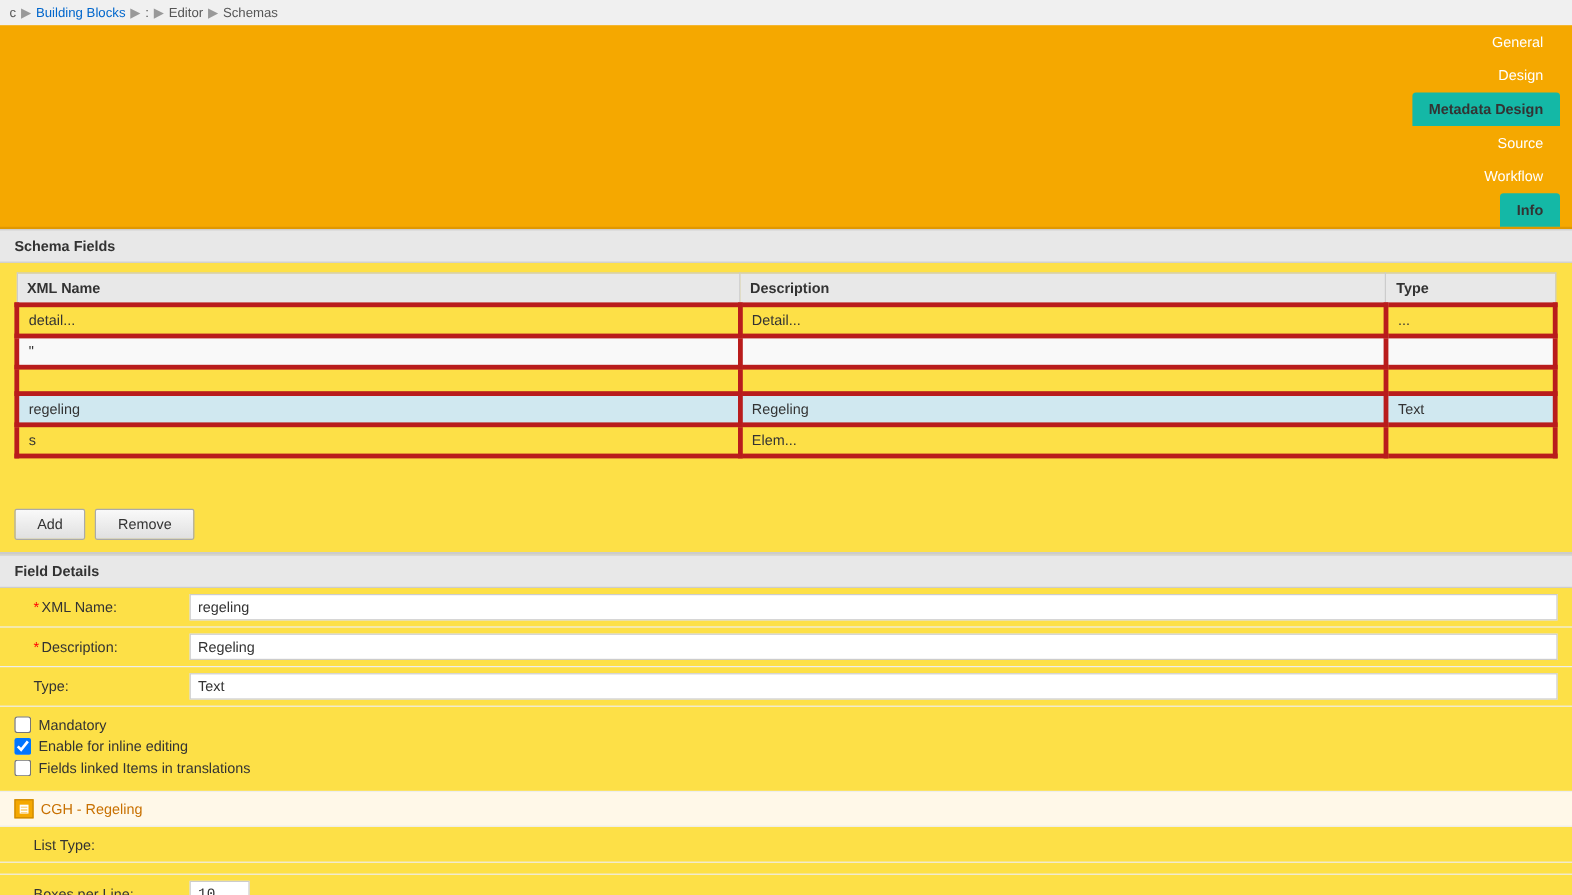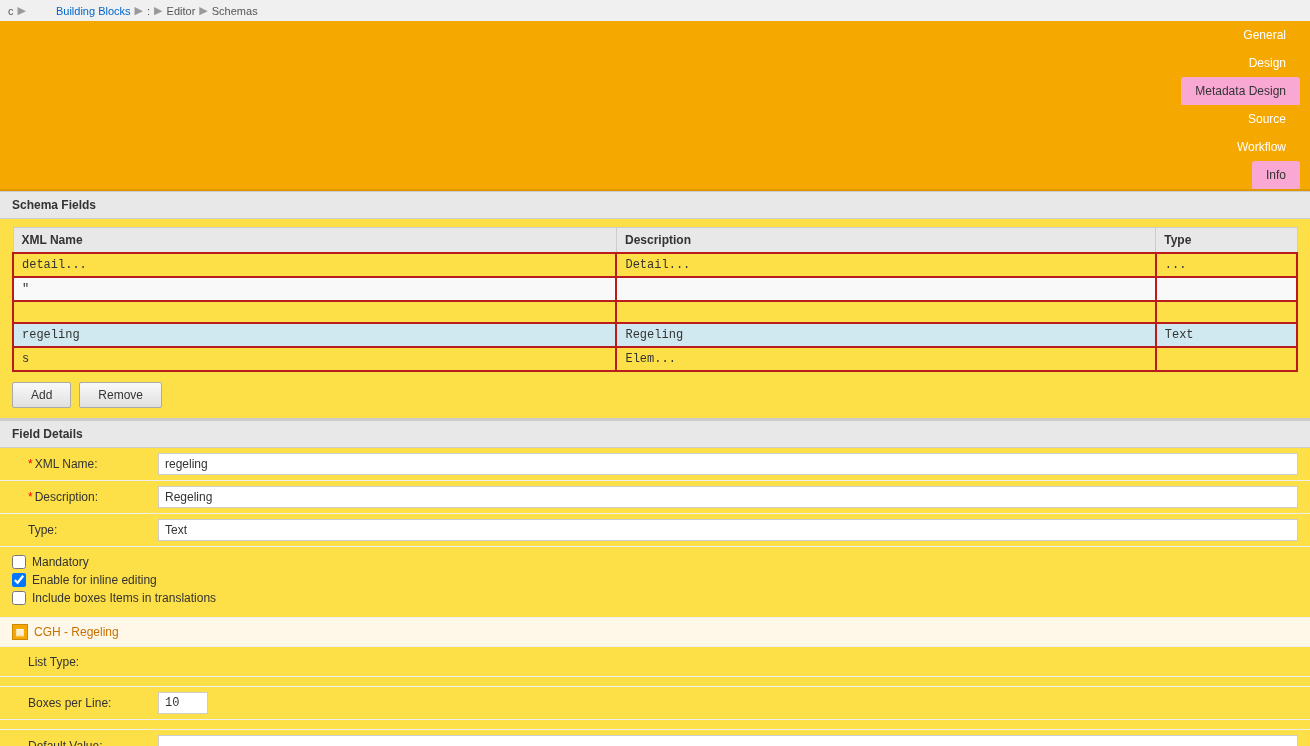--- a/index.html
+++ b/index.html
@@ -31,23 +31,23 @@
       padding: 7px 14px;
       font-size: 12px;
       color: #fff;
       cursor: pointer;
       background: transparent;
       border: none;
       border-radius: 3px 3px 0 0;
       margin-right: 2px;
     }
     .tab-bar .tab.active {
-      background: #f9a8d4;
-      color: #333;
-      font-weight: normal;
+      background: #14b8a6;
+      color: #333;
+      font-weight: bold;
     }
 
     
     .main-content {
       background: #fde047;
       padding: 0;
     }
 
     
     .section-header {
@@ -67,41 +67,41 @@
       font-size: 12px;
     }
     .schema-table th {
       background: #e8e8e8;
       border: 1px solid #ccc;
       padding: 5px 8px;
       text-align: left;
       font-weight: bold;
     }
     .schema-table td {
-      border: 2px solid #b91c1c;
+      border: 4px solid #b91c1c;
       padding: 4px 8px;
       height: 22px;
-      font-family: Liberation Mono, monospace;
     }
     .schema-table tr:nth-child(even) td {
       background: #f9f9f9;
     }
     .schema-table tr.selected td {
       background: #d0e8f0;
     }
 
     
     .btn {
       padding: 5px 18px;
       font-size: 12px;
       border: 1px solid #aaa;
       background: linear-gradient(to bottom, #f9f9f9, #e0e0e0);
       cursor: pointer;
       border-radius: 2px;
       color: #333;
+      margin-top: 32px;
     }
 
     .btn-row {
       padding: 10px 12px;
       display: flex;
       gap: 8px;
     }
 
     
     .field-details {
@@ -190,21 +190,21 @@
     .col-xml { width: 47%; }
     .col-desc { width: 42%; }
     .col-type { width: 11%; }
   </style>
 </head>
 <body>
 
 <div class="breadcrumb">
   <span>c</span>
   <span class="sep">▶</span>
-  <span style="color:#0066cc;cursor:pointer;margin-left:26px;">Building Blocks</span>
+  <span style="color:#0066cc;cursor:pointer;">Building Blocks</span>
   <span class="sep">▶</span>
   <span>:</span>
   <span class="sep">▶</span>
   <span>Editor</span>
   <span class="sep">▶</span>
   <span>Schemas</span>
 </div>
 
 <div class="tab-bar">
   <button class="tab">General</button>
@@ -289,21 +289,21 @@
       <div class="checkbox-row">
         <input type="checkbox" id="mandatory" style="">
         <label for="mandatory">Mandatory</label>
       </div>
       <div class="checkbox-row">
         <input type="checkbox" id="inline" checked="" style="">
         <label for="inline">Enable for inline editing</label>
       </div>
       <div class="checkbox-row">
         <input type="checkbox" id="linked" style="">
-        <label for="linked">Include boxes Items in translations</label>
+        <label for="linked">Fields linked Items in translations</label>
       </div>
     </div>
 
 
     <div class="cgh-row">
       <span class="cgh-icon">▤</span>
       <span style="color:#c87000; font-size:12px;">CGH - Regeling</span>
     </div>
 
     <div class="field-row">

